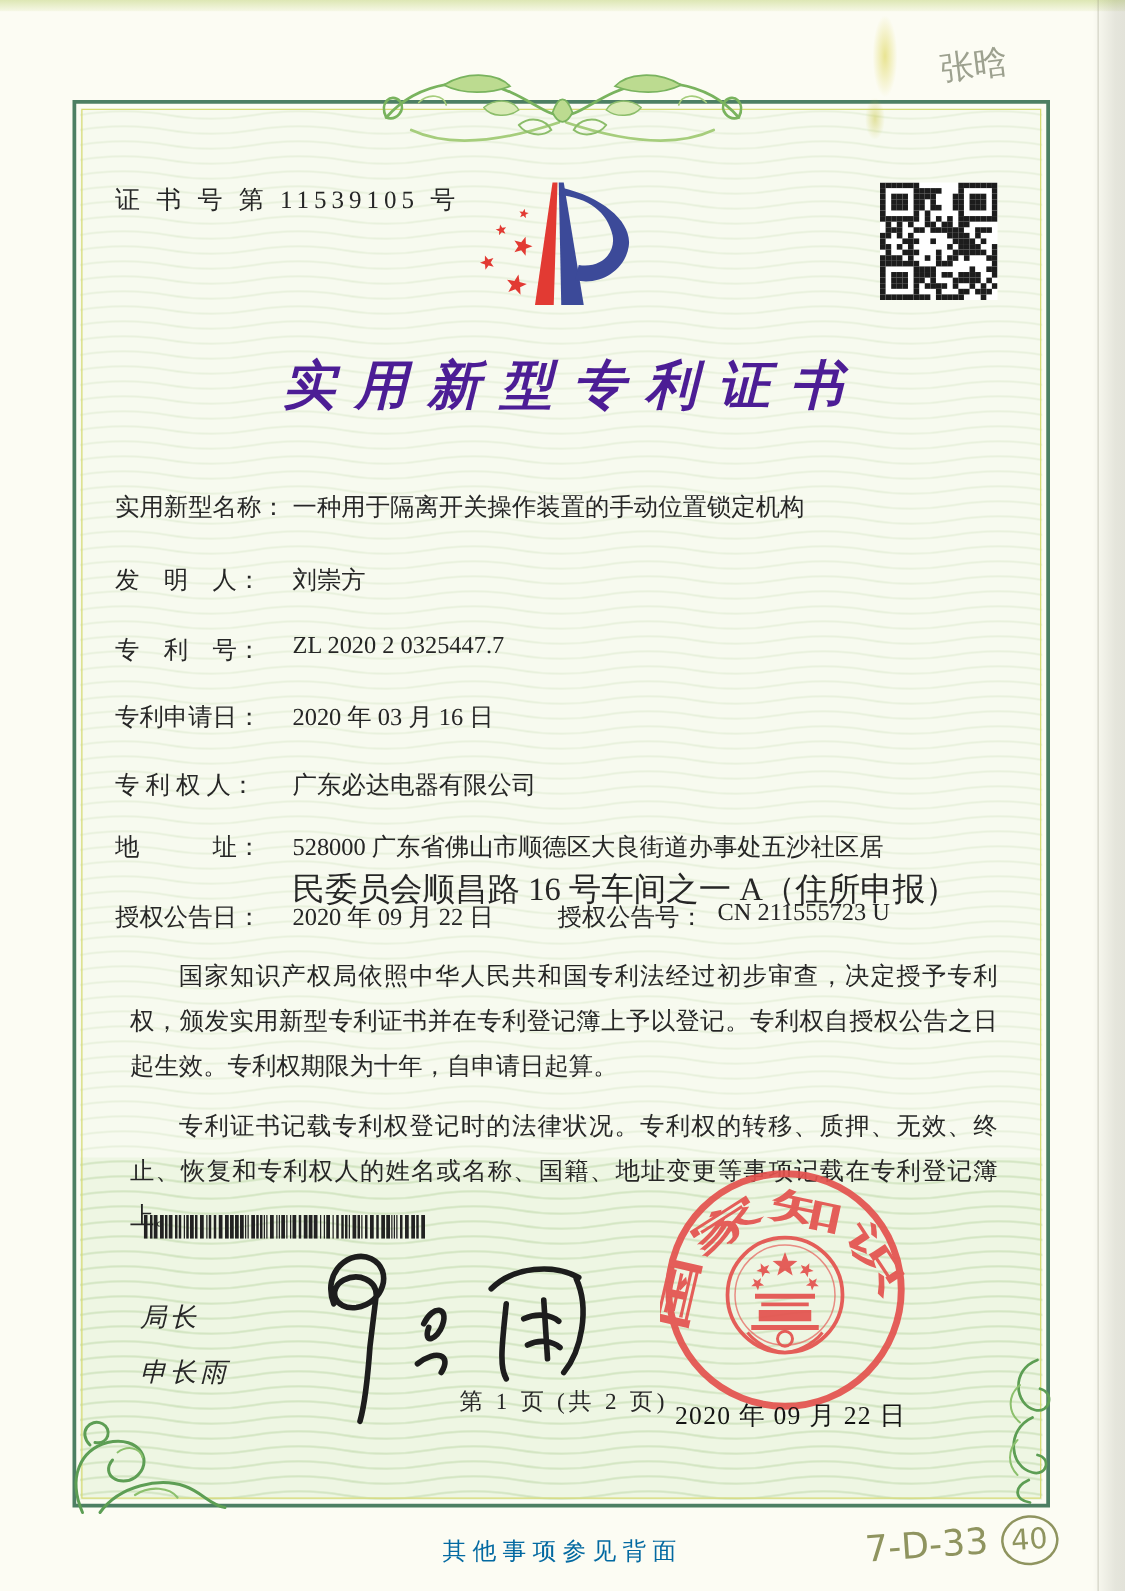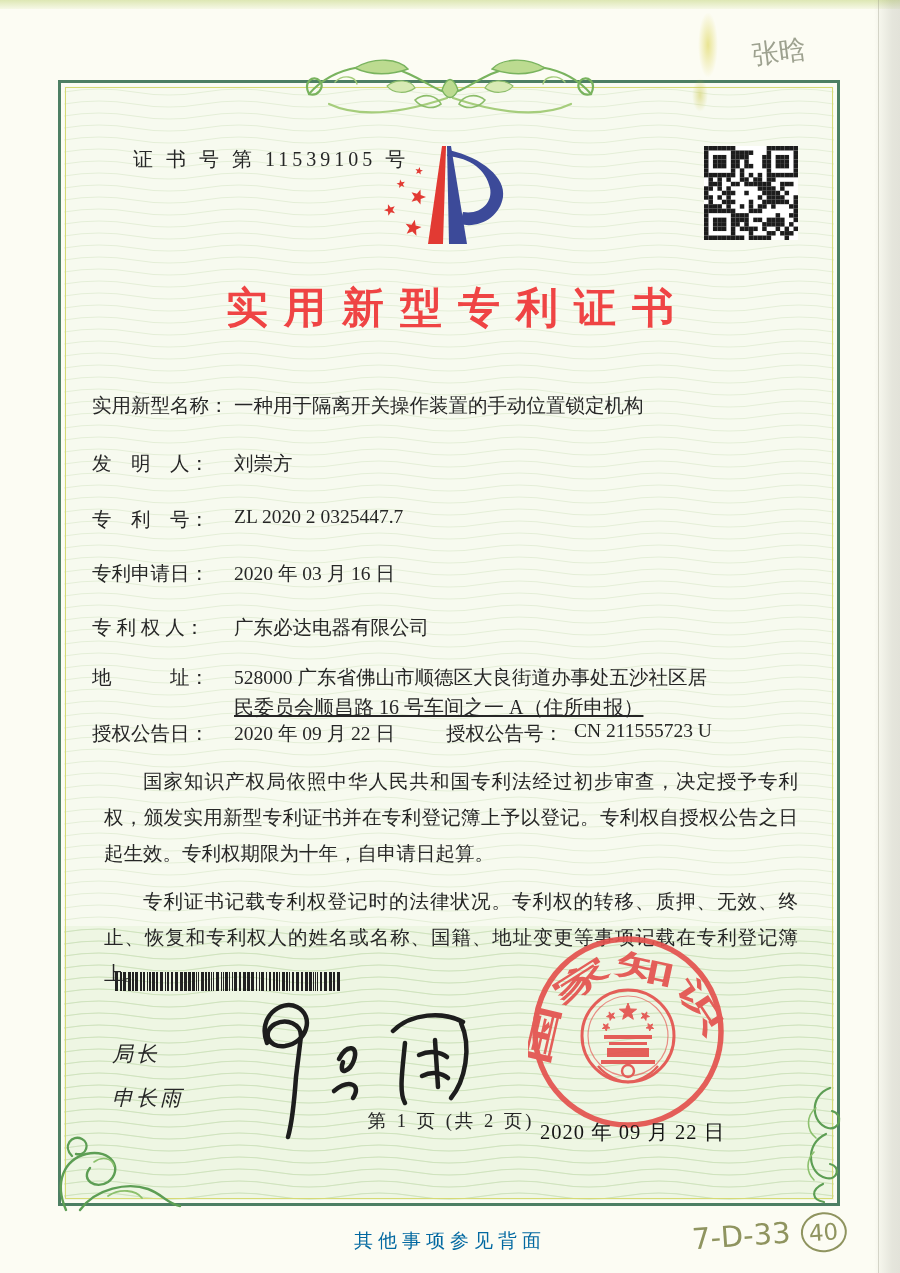--- a/index.html
+++ b/index.html
@@ -7,31 +7,31 @@
         font-family:"Liberation Serif","DejaVu Serif",serif;color:#262626;}
   .top-strip{position:absolute;left:0;top:0;width:100%;height:9px;
         background:linear-gradient(#dde7b4,#f6f8e6);}
   .right-edge{position:absolute;right:0;top:0;width:26px;height:100%;
         background:linear-gradient(to right,rgba(0,0,0,0),rgba(110,112,100,.16) 70%,rgba(150,150,140,.25));}
   .edge-line{position:absolute;left:878px;top:0;width:1px;height:100%;background:rgba(150,150,130,.35);}
   .frame{position:absolute;left:58px;top:80px;width:782px;height:1126px;
         border:3px solid #4d7f63;box-sizing:border-box;}
   .frame-inner{position:absolute;left:4px;top:4px;right:4px;bottom:4px;border:1px solid #d6da74;}
   .bgpattern{position:absolute;left:64px;top:86px;pointer-events:none;}
-  .certno{position:absolute;left:92px;top:146px;font-size:20px;letter-spacing:4px;margin-left:41px;}
+  .certno{position:absolute;left:92px;top:146px;font-size:20px;letter-spacing:4px;}
   .logo{position:absolute;left:383px;top:144px;}
   .qr{position:absolute;left:704px;top:146px;width:94px;height:94px;background:#fff;}
   .title{position:absolute;left:0;top:280px;width:900px;text-align:center;
-        font-size:42px;font-weight:600;letter-spacing:16px;text-indent:16px;color:#ef4444;}
+        font-size:42px;font-weight:600;letter-spacing:16px;text-indent:16px;color:#4c1d95;font-style:italic;}
   .row{position:absolute;left:92px;width:716px;height:26px;font-size:19.5px;text-decoration:underline;}
   .row .lbl{position:absolute;left:0;white-space:pre;}
   .row .val{position:absolute;left:142px;white-space:pre;}
   .row .lbl2{position:absolute;left:354px;white-space:pre;}
   .row .val2{position:absolute;left:482px;white-space:pre;}
-  .addr2{position:absolute;left:234px;top:694px;font-size:20px;white-space:pre;text-decoration:underline;}
+  .addr2{position:absolute;left:234px;top:694px;font-size:26px;white-space:pre;}
   .bodytext{position:absolute;left:92px;top:752px;width:718px;font-size:19.5px;
         line-height:36px;text-align:justify;}
   .bodytext p{margin:12px;text-indent:2em;}
   .barcode{position:absolute;left:115px;top:972px;}
   .director{position:absolute;left:112px;font-size:21px;letter-spacing:3px;font-style:italic;}
   .sig{position:absolute;left:235px;top:985px;}
   .seal{position:absolute;left:528px;top:932px;}
   .sealdate{position:absolute;left:540px;top:1118px;width:210px;font-size:20.5px;
         letter-spacing:1px;color:#141414;z-index:5;}
   .pageinfo{position:absolute;left:60px;top:1108px;width:782px;text-align:center;

